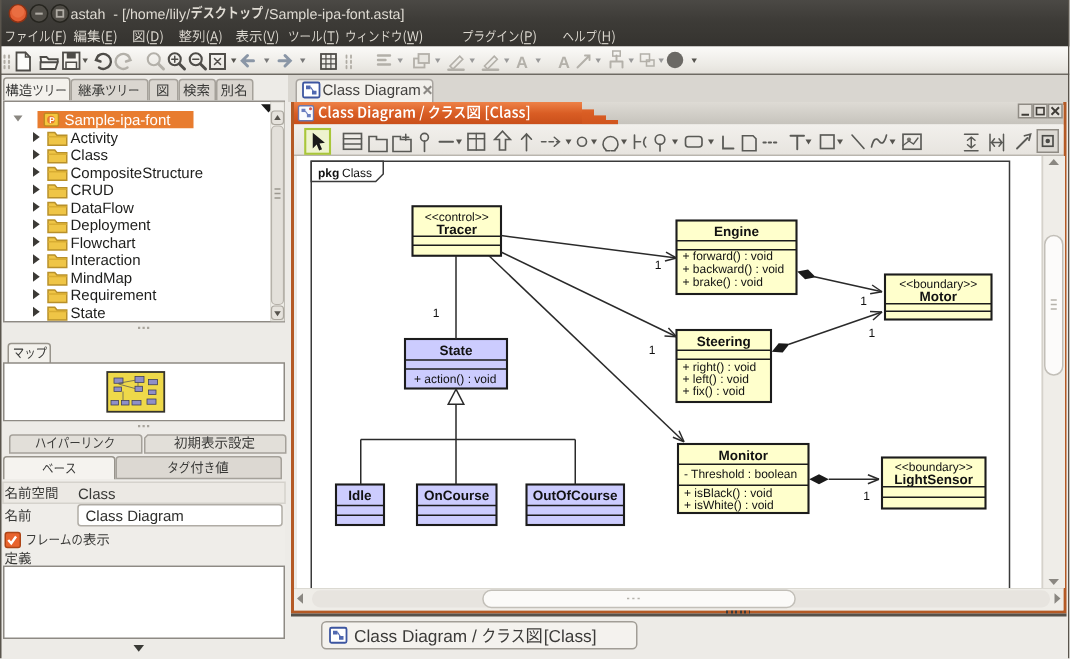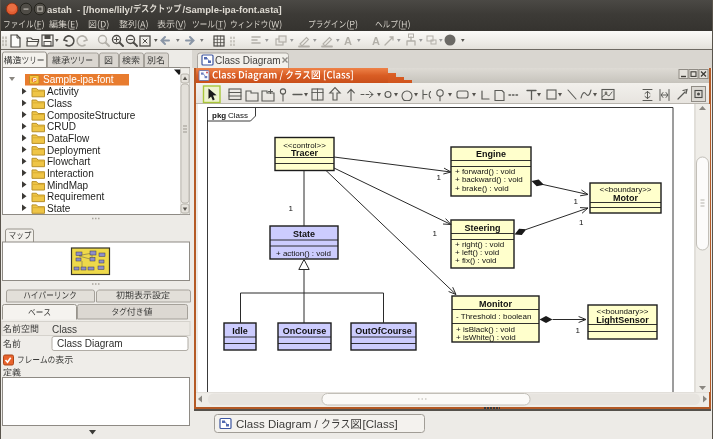--- a/index.html
+++ b/index.html
@@ -8,21 +8,21 @@
 
 <div class="abs" style="left:0;top:0;width:713px;height:31px;background:linear-gradient(#4b4945,#3d3b37 45%,#35332f)"></div>
 <svg class="abs" style="left:0;top:0" width="60" height="18">
 <circle cx="12" cy="9" r="5.8" fill="#e25e33" stroke="#8f3214" stroke-width="1"></circle>
 <circle cx="12" cy="7.6" r="4.2" fill="#ef7c4e" opacity="0.55"></circle>
 <circle cx="26" cy="9" r="5.8" fill="#4f4c46" stroke="#26251f" stroke-width="1"></circle>
 <rect x="23.5" y="8.4" width="5" height="1.4" fill="#d8d4cc" opacity="0.7"></rect>
 <circle cx="40" cy="9" r="5.8" fill="#4f4c46" stroke="#26251f" stroke-width="1"></circle>
 <rect x="37.8" y="6.8" width="4.4" height="4.4" fill="none" stroke="#d8d4cc" stroke-width="1.2" opacity="0.7"></rect>
 </svg>
-<div class="abs" style="left:47px;top:2.5px;font-size:9.5px;font-weight:bold;color:#dfdbd3;white-space:pre">astah  - [/home/lily/<svg width="50" height="12" style="vertical-align:-2.5px">
+<div class="abs" style="left:47px;top:2.5px;font-size:9.5px;font-weight:normal;color:#dfdbd3;white-space:pre">astah  - [/home/lily/<svg width="50" height="12" style="vertical-align:-2.5px">
 <path d="M1.5 1.8Q1.7 1.9 1.9 1.9Q2.2 1.9 2.4 1.9Q2.5 1.9 2.8 1.9Q3.1 1.9 3.4 1.9Q3.7 1.9 4.0 1.9Q4.4 1.9 4.6 1.9Q4.9 1.9 5.0 1.9Q5.2 1.9 5.5 1.9Q5.7 1.9 5.9 1.8L5.9 3.1Q5.7 3.0 5.5 3.0Q5.2 3.0 5.0 3.0Q4.9 3.0 4.6 3.0Q4.4 3.0 4.0 3.0Q3.7 3.0 3.4 3.0Q3.1 3.0 2.8 3.0Q2.5 3.0 2.4 3.0Q2.2 3.0 1.9 3.0Q1.7 3.0 1.5 3.1ZM0.6 4.3Q0.8 4.3 1.0 4.3Q1.2 4.3 1.4 4.3Q1.5 4.3 1.8 4.3Q2.1 4.3 2.5 4.3Q3.0 4.3 3.5 4.3Q4.0 4.3 4.5 4.3Q5.0 4.3 5.5 4.3Q5.9 4.3 6.2 4.3Q6.5 4.3 6.6 4.3Q6.8 4.3 7.0 4.3Q7.2 4.3 7.4 4.3L7.4 5.5Q7.2 5.5 7.0 5.5Q6.8 5.5 6.6 5.5Q6.5 5.5 6.2 5.5Q5.9 5.5 5.5 5.5Q5.0 5.5 4.5 5.5Q4.0 5.5 3.5 5.5Q3.0 5.5 2.5 5.5Q2.1 5.5 1.8 5.5Q1.5 5.5 1.4 5.5Q1.2 5.5 1.0 5.5Q0.7 5.5 0.6 5.5ZM4.7 4.9Q4.7 5.8 4.6 6.6Q4.4 7.3 4.2 7.9Q4.0 8.2 3.8 8.6Q3.6 8.9 3.2 9.2Q2.9 9.5 2.6 9.7L1.6 8.9Q2.0 8.7 2.4 8.4Q2.8 8.0 3.1 7.6Q3.4 7.0 3.5 6.4Q3.6 5.7 3.6 4.9ZM6.4 1.2Q6.5 1.3 6.6 1.6Q6.7 1.8 6.8 2.1Q6.9 2.3 7.0 2.5L6.4 2.8Q6.2 2.5 6.1 2.1Q5.9 1.8 5.7 1.5ZM7.3 0.7Q7.4 0.9 7.6 1.2Q7.7 1.4 7.8 1.6Q7.9 1.9 8.0 2.0L7.3 2.4Q7.2 2.1 7.0 1.7Q6.9 1.3 6.7 1.1ZM14.8 2.6Q14.8 2.6 14.7 2.8Q14.6 3.0 14.5 3.2Q14.4 3.6 14.1 4.2Q13.9 4.7 13.6 5.3Q13.2 5.8 12.9 6.3Q12.4 6.9 11.9 7.5Q11.4 8.1 10.8 8.6Q10.2 9.0 9.5 9.4L8.7 8.4Q9.3 8.1 10.0 7.6Q10.6 7.2 11.1 6.7Q11.6 6.1 12.0 5.6Q12.3 5.3 12.5 4.9Q12.7 4.5 12.9 4.1Q13.1 3.7 13.2 3.3Q13.1 3.3 12.9 3.3Q12.7 3.3 12.4 3.3Q12.1 3.3 11.8 3.3Q11.5 3.3 11.3 3.3Q11.0 3.3 10.8 3.3Q10.6 3.3 10.5 3.3Q10.3 3.3 10.1 3.3Q9.9 3.3 9.8 3.4Q9.6 3.4 9.5 3.4L9.5 2.0Q9.6 2.0 9.8 2.1Q10.0 2.1 10.2 2.1Q10.3 2.1 10.5 2.1Q10.6 2.1 10.8 2.1Q11.0 2.1 11.3 2.1Q11.6 2.1 11.9 2.1Q12.2 2.1 12.5 2.1Q12.8 2.1 13.0 2.1Q13.2 2.1 13.3 2.1Q13.6 2.1 13.8 2.1Q14.0 2.0 14.1 2.0ZM13.0 5.5Q13.3 5.8 13.7 6.2Q14.0 6.6 14.4 7.0Q14.7 7.4 15.0 7.8Q15.3 8.2 15.5 8.5L14.6 9.4Q14.3 8.9 13.9 8.4Q13.5 7.9 13.1 7.4Q12.7 6.8 12.2 6.4ZM23.4 3.1Q23.3 3.2 23.3 3.4Q23.2 3.6 23.1 3.8Q23.0 4.2 22.8 4.7Q22.7 5.3 22.4 5.8Q22.1 6.4 21.7 6.9Q21.2 7.8 20.4 8.4Q19.6 9.1 18.5 9.6L17.5 8.6Q18.3 8.3 18.9 8.0Q19.5 7.6 20.0 7.2Q20.4 6.7 20.8 6.3Q21.1 5.9 21.3 5.4Q21.5 5.0 21.7 4.5Q21.9 4.0 21.9 3.7L19.2 3.7L19.6 2.6Q19.7 2.6 19.9 2.6Q20.2 2.6 20.5 2.6Q20.8 2.6 21.1 2.6Q21.4 2.6 21.6 2.6Q21.8 2.6 21.9 2.6Q22.1 2.6 22.3 2.6Q22.5 2.5 22.6 2.5ZM20.8 1.6Q20.6 1.8 20.5 2.1Q20.4 2.4 20.3 2.6Q20.0 3.1 19.6 3.7Q19.2 4.4 18.7 4.9Q18.2 5.5 17.6 6.0L16.7 5.2Q17.2 4.8 17.6 4.4Q18.1 4.0 18.4 3.6Q18.7 3.2 18.9 2.8Q19.1 2.4 19.2 2.1Q19.3 2.0 19.4 1.7Q19.5 1.4 19.6 1.1ZM26.8 8.1Q26.8 7.9 26.8 7.5Q26.8 7.1 26.8 6.5Q26.8 6.0 26.8 5.4Q26.8 4.8 26.8 4.2Q26.8 3.7 26.8 3.3Q26.8 2.8 26.8 2.6Q26.8 2.4 26.7 2.1Q26.7 1.7 26.7 1.5L27.9 1.5Q27.9 1.7 27.9 2.0Q27.9 2.3 27.9 2.6Q27.9 2.9 27.9 3.3Q27.9 3.8 27.9 4.4Q27.9 4.9 27.9 5.5Q27.9 6.1 27.9 6.6Q27.9 7.1 27.9 7.5Q27.9 7.9 27.9 8.1Q27.9 8.2 27.9 8.5Q27.9 8.7 27.9 9.0Q27.9 9.2 27.9 9.4L26.7 9.4Q26.7 9.1 26.7 8.8Q26.8 8.4 26.8 8.1ZM27.6 3.9Q28.0 4.1 28.5 4.3Q29.0 4.5 29.5 4.7Q30.0 4.9 30.5 5.1Q30.9 5.3 31.2 5.5L30.8 6.8Q30.4 6.6 30.0 6.4Q29.6 6.2 29.2 6.0Q28.8 5.8 28.4 5.6Q28.0 5.4 27.6 5.3ZM36.4 3.4Q36.4 3.5 36.5 3.8Q36.6 4.1 36.7 4.4Q36.8 4.7 36.9 5.0Q37.0 5.3 37.0 5.4L36.1 5.8Q36.0 5.7 36.0 5.4Q35.9 5.1 35.8 4.8Q35.7 4.5 35.6 4.2Q35.5 3.9 35.4 3.7ZM39.4 4.0Q39.3 4.3 39.2 4.4Q39.2 4.6 39.2 4.7Q39.0 5.5 38.7 6.2Q38.5 6.9 38.1 7.5Q37.5 8.4 36.8 9.0Q36.1 9.6 35.4 9.9L34.5 8.9Q35.0 8.7 35.4 8.4Q35.9 8.2 36.4 7.8Q36.9 7.4 37.2 6.9Q37.5 6.5 37.7 5.9Q37.9 5.4 38.0 4.8Q38.2 4.2 38.2 3.6ZM34.5 3.9Q34.6 4.0 34.7 4.3Q34.8 4.6 34.9 4.9Q35.0 5.2 35.1 5.5Q35.2 5.8 35.3 6.0L34.3 6.5Q34.2 6.3 34.1 6.0Q34.0 5.7 33.9 5.3Q33.8 5.0 33.7 4.7Q33.6 4.4 33.5 4.3ZM46.9 2.0Q46.9 2.3 47.0 2.4Q47.1 2.6 47.3 2.6Q47.5 2.6 47.7 2.4Q47.8 2.3 47.8 2.0Q47.8 1.8 47.7 1.6Q47.5 1.5 47.3 1.5Q47.1 1.5 47.0 1.6Q46.9 1.8 46.9 2.0ZM46.4 2.0Q46.4 1.7 46.5 1.5Q46.6 1.2 46.8 1.0Q47.1 0.9 47.3 0.9Q47.6 0.9 47.8 1.0Q48.0 1.2 48.2 1.5Q48.3 1.7 48.3 2.0Q48.3 2.3 48.2 2.6Q48.0 2.9 47.8 3.0Q47.6 3.2 47.3 3.2Q47.1 3.2 46.8 3.0Q46.6 2.9 46.5 2.6Q46.4 2.3 46.4 2.0ZM47.3 2.8Q47.3 2.9 47.2 3.1Q47.2 3.3 47.2 3.4Q47.1 3.8 47.0 4.2Q46.9 4.7 46.7 5.1Q46.6 5.6 46.4 6.0Q46.2 6.5 46.0 6.9Q45.6 7.5 45.1 8.0Q44.6 8.5 44.0 8.9Q43.4 9.3 42.7 9.5L41.8 8.4Q42.6 8.2 43.2 7.8Q43.8 7.5 44.2 7.1Q44.7 6.6 45.0 6.2Q45.3 5.8 45.5 5.3Q45.6 4.8 45.8 4.4Q45.9 3.9 45.9 3.5Q45.8 3.5 45.5 3.5Q45.3 3.5 44.9 3.5Q44.5 3.5 44.1 3.5Q43.7 3.5 43.3 3.5Q42.9 3.5 42.6 3.5Q42.3 3.5 42.2 3.5Q41.9 3.5 41.6 3.5Q41.4 3.5 41.2 3.5L41.2 2.2Q41.3 2.2 41.5 2.2Q41.7 2.2 41.9 2.2Q42.1 2.3 42.2 2.3Q42.3 2.3 42.6 2.3Q42.8 2.3 43.1 2.3Q43.4 2.3 43.8 2.3Q44.1 2.3 44.4 2.3Q44.8 2.3 45.1 2.3Q45.4 2.3 45.6 2.3Q45.8 2.3 45.9 2.3Q46.0 2.3 46.2 2.2Q46.4 2.2 46.5 2.2Z" fill="#dfdbd3"></path>
 </svg>/Sample-ipa-font.asta]</div>
 <svg class="abs" style="left:0;top:17px" width="713" height="14">
 <path d="M9.6 4.5Q9.5 4.6 9.5 4.7Q9.5 4.8 9.5 5.0Q9.4 5.3 9.3 5.8Q9.2 6.2 9.1 6.6Q8.9 7.1 8.7 7.5Q8.6 7.9 8.3 8.3Q8.0 8.8 7.6 9.3Q7.1 9.7 6.6 10.1Q6.0 10.4 5.3 10.7L4.8 10.0Q5.5 9.8 6.1 9.5Q6.6 9.2 7.1 8.7Q7.5 8.3 7.8 7.9Q8.1 7.4 8.3 6.9Q8.5 6.4 8.6 5.9Q8.7 5.4 8.8 4.9Q8.7 4.9 8.4 4.9Q8.1 4.9 7.7 4.9Q7.3 4.9 6.8 4.9Q6.4 4.9 6.0 4.9Q5.6 4.9 5.3 4.9Q5.0 4.9 4.9 4.9Q4.6 4.9 4.5 4.9Q4.3 4.9 4.1 5.0L4.1 4.2Q4.2 4.2 4.3 4.2Q4.5 4.2 4.6 4.2Q4.8 4.2 4.9 4.2Q5.0 4.2 5.2 4.2Q5.4 4.2 5.8 4.2Q6.1 4.2 6.5 4.2Q6.8 4.2 7.2 4.2Q7.6 4.2 7.9 4.2Q8.2 4.2 8.4 4.2Q8.6 4.2 8.7 4.2Q8.8 4.2 8.9 4.2Q9.0 4.2 9.1 4.2ZM17.3 6.0Q17.2 6.0 17.2 6.1Q17.1 6.1 17.1 6.2Q17.0 6.4 16.9 6.6Q16.7 6.9 16.5 7.2Q16.3 7.5 16.1 7.8Q15.8 8.1 15.6 8.3L15.1 7.9Q15.3 7.7 15.6 7.4Q15.9 7.1 16.1 6.8Q16.3 6.5 16.4 6.3Q16.3 6.3 16.0 6.3Q15.7 6.3 15.3 6.3Q14.9 6.3 14.5 6.3Q14.1 6.3 13.7 6.3Q13.3 6.3 13.1 6.3Q12.8 6.3 12.7 6.3Q12.6 6.3 12.4 6.3Q12.2 6.3 12.0 6.3L12.0 5.6Q12.2 5.6 12.4 5.6Q12.6 5.6 12.7 5.6Q12.8 5.6 13.1 5.6Q13.4 5.6 13.8 5.6Q14.2 5.6 14.6 5.6Q15.0 5.6 15.4 5.6Q15.8 5.6 16.1 5.6Q16.4 5.6 16.5 5.6Q16.6 5.6 16.6 5.6Q16.7 5.6 16.8 5.6Q16.9 5.6 16.9 5.6ZM14.7 6.9Q14.7 7.5 14.7 8.0Q14.6 8.5 14.5 8.9Q14.4 9.4 14.2 9.8Q14.0 10.2 13.7 10.5Q13.4 10.9 12.9 11.2L12.4 10.7Q12.5 10.7 12.6 10.6Q12.8 10.5 12.9 10.4Q13.4 10.0 13.7 9.5Q13.9 9.1 14.0 8.5Q14.1 8.0 14.1 7.4Q14.1 7.3 14.1 7.1Q14.1 7.0 14.0 6.9ZM19.0 7.2Q20.0 6.9 20.8 6.5Q21.7 6.0 22.3 5.6Q22.7 5.3 23.1 4.9Q23.5 4.6 23.8 4.2Q24.1 3.8 24.4 3.5L24.9 4.0Q24.6 4.4 24.2 4.8Q23.8 5.2 23.4 5.5Q23.0 5.9 22.5 6.2Q22.1 6.5 21.6 6.8Q21.1 7.2 20.5 7.4Q19.9 7.7 19.3 8.0ZM22.2 5.9L22.8 5.7L22.8 9.8Q22.8 10.0 22.8 10.2Q22.8 10.4 22.9 10.5Q22.9 10.7 22.9 10.8L22.1 10.8Q22.1 10.7 22.2 10.5Q22.2 10.4 22.2 10.2Q22.2 10.0 22.2 9.8ZM30.0 10.3Q30.0 10.2 30.0 10.1Q30.0 9.9 30.0 9.8Q30.0 9.7 30.0 9.4Q30.0 9.1 30.0 8.7Q30.0 8.2 30.0 7.7Q30.0 7.2 30.0 6.6Q30.0 6.1 30.0 5.7Q30.0 5.2 30.0 4.9Q30.0 4.5 30.0 4.4Q30.0 4.2 30.0 4.0Q30.0 3.8 30.0 3.7L30.7 3.7Q30.7 3.8 30.7 4.0Q30.6 4.2 30.6 4.4Q30.6 4.5 30.6 4.9Q30.6 5.2 30.6 5.6Q30.6 6.1 30.6 6.6Q30.6 7.1 30.6 7.6Q30.6 8.1 30.6 8.6Q30.6 9.0 30.6 9.3Q30.6 9.5 30.6 9.6Q31.0 9.4 31.4 9.1Q31.8 8.8 32.2 8.3Q32.6 7.9 32.9 7.4L33.2 8.0Q32.9 8.5 32.5 9.0Q32.0 9.5 31.5 9.9Q31.1 10.2 30.6 10.5Q30.5 10.6 30.5 10.6Q30.4 10.7 30.4 10.7ZM26.5 10.3Q26.9 9.9 27.3 9.3Q27.6 8.7 27.8 8.1Q27.9 7.7 27.9 7.3Q28.0 6.8 28.0 6.3Q28.0 5.8 28.0 5.3Q28.0 4.8 28.0 4.4Q28.0 4.2 28.0 4.1Q28.0 3.9 28.0 3.8L28.7 3.8Q28.7 3.8 28.7 3.9Q28.6 4.0 28.6 4.2Q28.6 4.3 28.6 4.4Q28.6 4.8 28.6 5.3Q28.6 5.8 28.6 6.4Q28.6 6.9 28.5 7.4Q28.5 7.9 28.4 8.3Q28.2 9.0 27.9 9.6Q27.5 10.2 27.0 10.7ZM35.8 12.3Q35.1 11.3 34.8 10.1Q34.4 9.0 34.4 7.7Q34.4 6.4 34.8 5.3Q35.1 4.1 35.8 3.1L36.3 3.4Q35.7 4.3 35.4 5.4Q35.1 6.6 35.1 7.7Q35.1 8.9 35.4 10.0Q35.7 11.1 36.3 12.0ZM37.5 10.5L37.5 3.9L41.3 3.9L41.3 4.6L38.4 4.6L38.4 6.8L40.9 6.8L40.9 7.5L38.4 7.5L38.4 10.5ZM42.5 12.3L42.0 12.0Q42.6 11.1 42.9 10.0Q43.1 8.9 43.1 7.7Q43.1 6.6 42.9 5.4Q42.6 4.3 42.0 3.4L42.5 3.1Q43.1 4.1 43.5 5.3Q43.8 6.4 43.8 7.7Q43.8 9.0 43.5 10.1Q43.1 11.3 42.5 12.3Z" fill="#dbd7cf"></path>
 <rect x="36.6" y="11.7" width="4.6" height="0.8" fill="#cfcbc3"></rect>
 <path d="M54.5 7.5L55.0 7.5L55.0 11.1L54.5 11.1ZM55.7 7.5L56.2 7.5L56.2 11.1L55.7 11.1ZM52.5 3.5L57.5 3.5L57.5 4.1L52.5 4.1ZM53.6 8.9L57.2 8.9L57.2 9.5L53.6 9.5ZM52.9 4.7L53.5 4.7L53.5 6.7Q53.5 7.1 53.4 7.7Q53.4 8.3 53.3 8.9Q53.2 9.5 53.0 10.0Q52.8 10.6 52.4 11.1Q52.4 11.0 52.3 11.0Q52.2 10.9 52.1 10.8Q52.0 10.7 51.9 10.7Q52.2 10.3 52.4 9.7Q52.6 9.2 52.7 8.7Q52.8 8.1 52.8 7.6Q52.9 7.1 52.9 6.6ZM53.1 4.7L57.3 4.7L57.3 6.8L53.1 6.8L53.1 6.2L56.6 6.2L56.6 5.2L53.1 5.2ZM53.4 7.4L57.2 7.4L57.2 7.9L53.9 7.9L53.9 11.2L53.4 11.2ZM56.9 7.4L57.5 7.4L57.5 10.6Q57.5 10.8 57.4 10.9Q57.4 11.0 57.2 11.1Q57.1 11.2 56.9 11.2Q56.8 11.2 56.5 11.2Q56.5 11.1 56.4 10.9Q56.4 10.8 56.3 10.7Q56.5 10.7 56.6 10.7Q56.7 10.7 56.8 10.7Q56.9 10.7 56.9 10.6ZM50.8 2.9L51.3 3.2Q51.2 3.5 51.0 3.9Q50.8 4.2 50.6 4.6Q50.4 4.9 50.3 5.1L49.8 4.9Q50.0 4.7 50.2 4.3Q50.3 4.0 50.5 3.6Q50.7 3.2 50.8 2.9ZM51.7 4.0L52.3 4.2Q52.0 4.7 51.6 5.3Q51.3 5.8 50.9 6.4Q50.5 6.9 50.2 7.3L49.8 7.1Q50.0 6.8 50.3 6.4Q50.6 6.0 50.8 5.6Q51.1 5.2 51.3 4.7Q51.5 4.3 51.7 4.0ZM49.3 4.8L49.7 4.4Q49.9 4.6 50.2 4.9Q50.4 5.1 50.6 5.4Q50.8 5.6 50.9 5.8L50.6 6.3Q50.5 6.1 50.3 5.8Q50.1 5.6 49.8 5.3Q49.6 5.0 49.3 4.8ZM51.4 6.0L51.9 5.8Q52.0 6.1 52.2 6.5Q52.3 6.8 52.5 7.1Q52.6 7.5 52.6 7.7L52.1 7.9Q52.1 7.7 52.0 7.3Q51.8 7.0 51.7 6.7Q51.5 6.3 51.4 6.0ZM49.3 6.9Q49.8 6.9 50.6 6.9Q51.3 6.8 52.2 6.8L52.2 7.3Q51.4 7.4 50.7 7.4Q49.9 7.5 49.3 7.5ZM51.6 8.2L52.0 8.1Q52.2 8.4 52.3 8.9Q52.4 9.4 52.5 9.7L52.0 9.9Q51.9 9.5 51.8 9.0Q51.7 8.6 51.6 8.2ZM49.8 8.1L50.4 8.2Q50.3 8.8 50.1 9.4Q50.0 10.0 49.7 10.5Q49.7 10.4 49.6 10.4Q49.5 10.3 49.4 10.3Q49.3 10.3 49.2 10.2Q49.5 9.8 49.6 9.2Q49.7 8.7 49.8 8.1ZM50.7 7.2L51.3 7.2L51.3 11.2L50.7 11.2ZM58.5 8.4L66.5 8.4L66.5 9.0L58.5 9.0ZM60.0 5.2L65.6 5.2L65.6 5.6L60.0 5.6ZM60.0 6.2L65.6 6.2L65.6 6.7L60.0 6.7ZM59.9 4.0L65.9 4.0L65.9 4.6L59.9 4.6ZM62.3 4.3L63.0 4.3L63.0 7.6L62.3 7.6ZM62.1 7.7L62.8 7.7L62.8 11.2L62.1 11.2ZM62.0 8.7L62.5 8.9Q62.2 9.3 61.7 9.6Q61.3 9.9 60.8 10.2Q60.3 10.5 59.7 10.7Q59.2 11.0 58.7 11.1Q58.6 11.0 58.5 10.8Q58.4 10.7 58.3 10.6Q58.8 10.4 59.3 10.2Q59.8 10.0 60.3 9.8Q60.8 9.5 61.3 9.2Q61.7 9.0 62.0 8.7ZM63.0 8.6Q63.3 8.9 63.7 9.2Q64.1 9.5 64.6 9.7Q65.1 10.0 65.7 10.2Q66.2 10.4 66.7 10.5Q66.6 10.6 66.6 10.7Q66.5 10.8 66.4 10.9Q66.3 11.0 66.3 11.1Q65.8 10.9 65.2 10.7Q64.7 10.5 64.2 10.2Q63.7 9.9 63.2 9.6Q62.8 9.3 62.4 8.9ZM62.7 2.9L63.5 3.0Q63.3 3.4 63.1 3.8Q62.9 4.1 62.7 4.4L62.1 4.2Q62.3 4.0 62.5 3.6Q62.6 3.2 62.7 2.9ZM60.4 2.9L61.1 3.1Q60.8 3.5 60.5 4.1Q60.1 4.6 59.7 5.1Q59.3 5.6 58.7 6.0Q58.7 6.0 58.6 5.9Q58.5 5.8 58.4 5.7Q58.3 5.6 58.2 5.6Q58.7 5.2 59.2 4.7Q59.6 4.3 59.9 3.8Q60.2 3.3 60.4 2.9ZM59.6 4.4L60.2 4.4L60.2 7.3L66.3 7.3L66.3 7.9L59.6 7.9ZM69.2 12.3Q68.5 11.3 68.2 10.1Q67.8 9.0 67.8 7.7Q67.8 6.4 68.2 5.3Q68.5 4.1 69.2 3.1L69.7 3.4Q69.1 4.3 68.8 5.4Q68.5 6.6 68.5 7.7Q68.5 8.9 68.8 10.0Q69.1 11.1 69.7 12.0ZM70.9 10.5L70.9 3.9L74.7 3.9L74.7 4.6L71.8 4.6L71.8 6.7L74.3 6.7L74.3 7.4L71.8 7.4L71.8 9.8L74.8 9.8L74.8 10.5ZM76.2 12.3L75.7 12.0Q76.3 11.1 76.6 10.0Q76.9 8.9 76.9 7.7Q76.9 6.6 76.6 5.4Q76.3 4.3 75.7 3.4L76.2 3.1Q76.9 4.1 77.2 5.3Q77.6 6.4 77.6 7.7Q77.6 9.0 77.2 10.1Q76.9 11.3 76.2 12.3Z" fill="#dbd7cf"></path>
 <rect x="70.0" y="11.7" width="4.6" height="0.8" fill="#cfcbc3"></rect>
 <path d="M94.3 4.7L94.9 4.8Q94.2 6.6 93.0 7.8Q91.8 9.1 90.2 9.9Q90.2 9.8 90.1 9.7Q90.0 9.6 89.9 9.5Q89.9 9.4 89.8 9.3Q91.3 8.6 92.5 7.4Q93.6 6.3 94.3 4.7ZM90.1 7.0L90.5 6.5Q91.1 6.8 91.7 7.1Q92.3 7.4 93.0 7.7Q93.6 8.1 94.1 8.4Q94.6 8.8 95.0 9.1L94.6 9.6Q94.2 9.3 93.7 8.9Q93.2 8.6 92.6 8.2Q92.0 7.9 91.3 7.6Q90.7 7.2 90.1 7.0ZM90.0 4.9L90.5 4.7Q90.8 5.0 91.0 5.4Q91.3 5.9 91.4 6.2L90.8 6.5Q90.8 6.1 90.5 5.7Q90.3 5.2 90.0 4.9ZM91.7 4.6L92.3 4.4Q92.5 4.8 92.7 5.2Q92.9 5.7 93.0 6.1L92.4 6.3Q92.4 6.0 92.3 5.7Q92.2 5.5 92.0 5.1Q91.9 4.8 91.7 4.6ZM88.8 3.4L96.2 3.4L96.2 11.2L95.5 11.2L95.5 4.0L89.5 4.0L89.5 11.2L88.8 11.2ZM89.2 10.1L95.8 10.1L95.8 10.8L89.2 10.8ZM99.2 12.3Q98.5 11.3 98.2 10.1Q97.8 9.0 97.8 7.7Q97.8 6.4 98.2 5.3Q98.5 4.1 99.2 3.1L99.7 3.4Q99.1 4.3 98.8 5.4Q98.5 6.6 98.5 7.7Q98.5 8.9 98.8 10.0Q99.1 11.1 99.7 12.0ZM100.9 10.5L100.9 3.9L102.6 3.9Q103.6 3.9 104.3 4.3Q105.0 4.7 105.4 5.4Q105.7 6.1 105.7 7.2Q105.7 8.2 105.4 9.0Q105.0 9.7 104.3 10.1Q103.6 10.5 102.6 10.5ZM101.8 9.8L102.5 9.8Q103.3 9.8 103.8 9.5Q104.3 9.2 104.6 8.6Q104.9 8.0 104.9 7.2Q104.9 6.3 104.6 5.8Q104.3 5.2 103.8 4.9Q103.3 4.6 102.5 4.6L101.8 4.6ZM107.1 12.3L106.6 12.0Q107.2 11.1 107.5 10.0Q107.8 8.9 107.8 7.7Q107.8 6.6 107.5 5.4Q107.2 4.3 106.6 3.4L107.1 3.1Q107.8 4.1 108.1 5.3Q108.5 6.4 108.5 7.7Q108.5 9.0 108.1 10.1Q107.8 11.3 107.1 12.3Z" fill="#dbd7cf"></path>
 <rect x="100.0" y="11.7" width="4.6" height="0.8" fill="#cfcbc3"></rect>
 <path d="M120.0 7.9L127.0 7.9L127.0 8.5L120.0 8.5ZM119.5 3.5L123.7 3.5L123.7 4.0L119.5 4.0ZM123.5 9.2L126.4 9.2L126.4 9.7L123.5 9.7ZM119.4 10.5L127.6 10.5L127.6 11.0L119.4 11.0ZM123.2 8.1L123.8 8.1L123.8 10.7L123.2 10.7ZM121.3 2.9L121.9 2.9L121.9 7.7L121.3 7.7ZM120.9 8.9L121.6 8.9L121.6 10.8L120.9 10.8ZM120.3 4.9L120.3 5.7L122.9 5.7L122.9 4.9ZM119.8 4.5L123.4 4.5L123.4 6.1L119.8 6.1ZM121.9 6.1Q122.0 6.2 122.2 6.3Q122.5 6.4 122.7 6.5Q123.0 6.6 123.2 6.7Q123.4 6.9 123.5 6.9L123.2 7.4Q123.1 7.3 122.8 7.1Q122.6 7.0 122.4 6.9Q122.1 6.7 121.9 6.6Q121.7 6.5 121.5 6.4ZM124.8 2.9L125.4 3.1Q125.2 3.9 124.8 4.5Q124.4 5.2 123.9 5.7Q123.8 5.6 123.7 5.5Q123.7 5.5 123.6 5.4Q123.5 5.3 123.4 5.2Q123.9 4.8 124.2 4.2Q124.6 3.6 124.8 2.9ZM124.6 3.9L127.6 3.9L127.6 4.5L124.3 4.5ZM126.4 4.2L127.0 4.3Q126.7 5.6 125.9 6.4Q125.0 7.3 123.8 7.7Q123.7 7.6 123.7 7.6Q123.6 7.5 123.5 7.4Q123.4 7.3 123.4 7.2Q124.6 6.9 125.4 6.1Q126.1 5.4 126.4 4.2ZM124.7 4.3Q124.9 4.8 125.3 5.4Q125.7 6.0 126.3 6.5Q126.9 7.0 127.7 7.2Q127.6 7.3 127.5 7.5Q127.4 7.6 127.3 7.7Q126.5 7.4 125.9 6.9Q125.3 6.4 124.9 5.8Q124.5 5.2 124.2 4.6ZM121.2 5.9L121.7 6.1Q121.4 6.4 121.1 6.7Q120.8 7.0 120.4 7.3Q120.1 7.5 119.8 7.7Q119.7 7.6 119.6 7.5Q119.5 7.3 119.4 7.3Q119.7 7.1 120.0 6.9Q120.4 6.7 120.7 6.4Q121.0 6.2 121.2 5.9ZM133.4 4.0L134.0 4.0L134.0 8.9L133.4 8.9ZM135.6 3.1L136.2 3.1L136.2 10.3Q136.2 10.7 136.1 10.8Q136.0 11.0 135.8 11.1Q135.6 11.2 135.2 11.2Q134.8 11.2 134.2 11.2Q134.2 11.1 134.1 10.9Q134.1 10.7 134.0 10.6Q134.5 10.6 134.8 10.6Q135.2 10.6 135.3 10.6Q135.5 10.6 135.5 10.5Q135.6 10.5 135.6 10.3ZM129.8 5.4L132.3 5.4L132.3 6.0L129.8 6.0ZM128.5 3.4L133.0 3.4L133.0 4.0L128.5 4.0ZM129.2 7.3L129.5 6.8Q129.9 7.0 130.2 7.2Q130.6 7.4 131.0 7.7Q131.3 7.9 131.5 8.1L131.2 8.6Q131.0 8.4 130.6 8.2Q130.3 8.0 129.9 7.7Q129.5 7.5 129.2 7.3ZM132.0 5.4L132.2 5.4L132.3 5.3L132.7 5.5Q132.5 7.0 132.0 8.1Q131.5 9.2 130.8 10.0Q130.1 10.8 129.3 11.2Q129.2 11.2 129.1 11.1Q129.0 11.0 128.9 10.9Q128.8 10.8 128.8 10.7Q129.6 10.3 130.2 9.6Q130.9 8.9 131.4 7.9Q131.8 6.8 132.0 5.5ZM130.2 3.7L130.8 3.8Q130.7 4.6 130.4 5.4Q130.1 6.2 129.7 6.9Q129.2 7.7 128.7 8.2Q128.6 8.1 128.5 8.1Q128.4 8.0 128.4 7.9Q128.3 7.8 128.2 7.8Q128.7 7.3 129.1 6.6Q129.5 5.9 129.8 5.1Q130.0 4.4 130.2 3.7ZM139.2 12.3Q138.5 11.3 138.2 10.1Q137.8 9.0 137.8 7.7Q137.8 6.4 138.2 5.3Q138.5 4.1 139.2 3.1L139.7 3.4Q139.1 4.3 138.8 5.4Q138.5 6.6 138.5 7.7Q138.5 8.9 138.8 10.0Q139.1 11.1 139.7 12.0ZM140.1 10.5L142.3 3.9L143.2 3.9L145.5 10.5L144.6 10.5L143.4 6.8Q143.3 6.2 143.1 5.7Q142.9 5.2 142.8 4.6L142.7 4.6Q142.6 5.2 142.4 5.7Q142.3 6.2 142.1 6.8L140.9 10.5ZM141.2 8.5L141.2 7.8L144.3 7.8L144.3 8.5ZM146.4 12.3L145.9 12.0Q146.5 11.1 146.8 10.0Q147.0 8.9 147.0 7.7Q147.0 6.6 146.8 5.4Q146.5 4.3 145.9 3.4L146.4 3.1Q147.0 4.1 147.4 5.3Q147.7 6.4 147.7 7.7Q147.7 9.0 147.4 10.1Q147.0 11.3 146.4 12.3Z" fill="#dbd7cf"></path>

